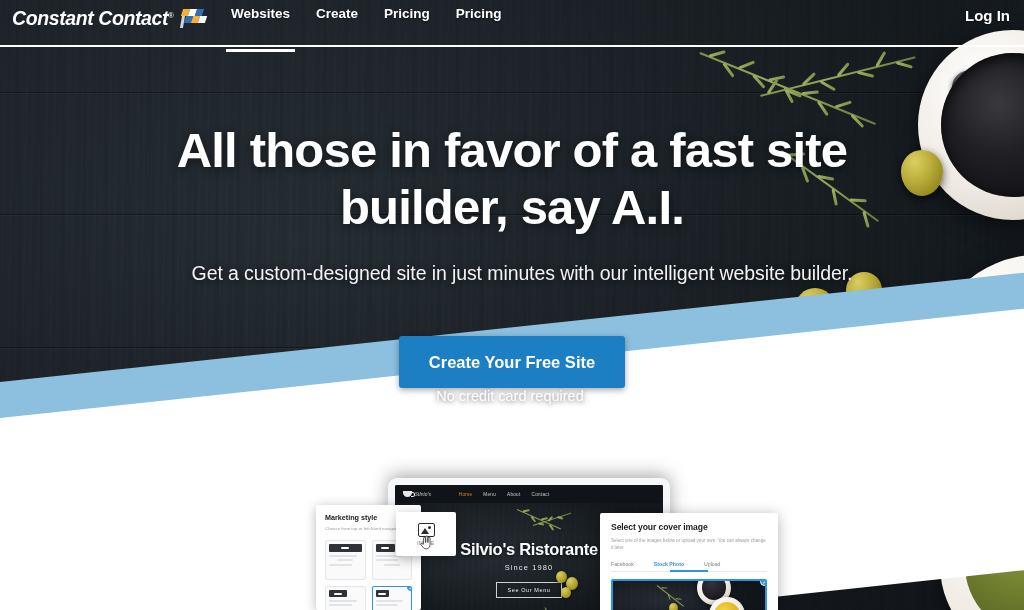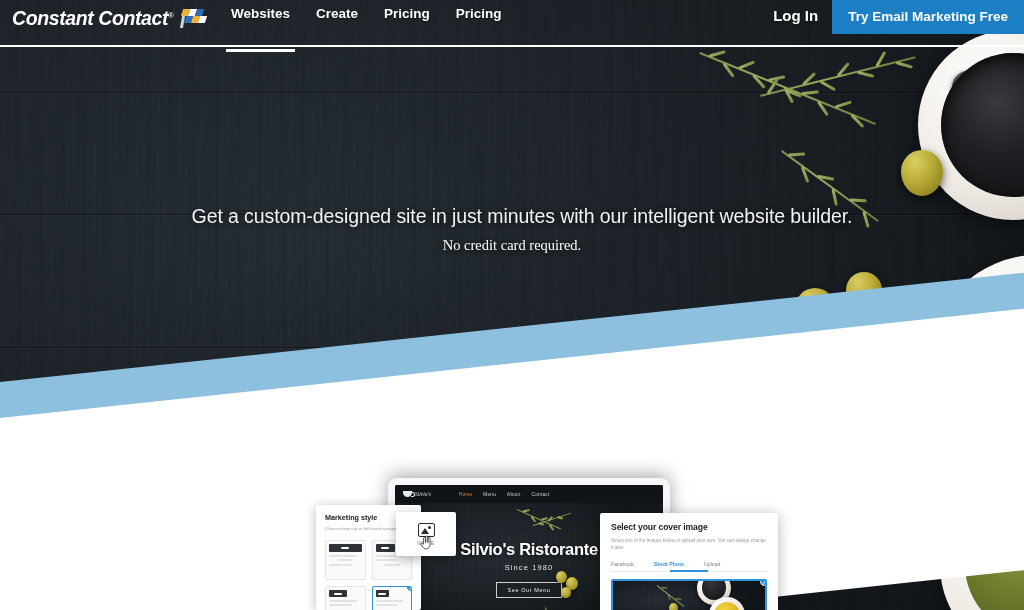--- a/index.html
+++ b/index.html
@@ -238,25 +238,24 @@
     font-weight: bold;
     padding: 0 30px;
     height: 52px;
     line-height: 52px;
     border: none; border-radius: 3px;
     cursor: pointer;
     box-shadow: 0 2px 6px rgba(0,0,0,0.35);
     font-family: "Liberation Sans", sans-serif;
   }
   .nocc {
-    margin-top: 9px;
+    margin-top: 0;
     color: #ffffff;
     font-size: 14.5px;
     text-shadow: 0 1px 5px rgba(0,0,0,0.6);
-    font-family: Liberation Serif, serif;
   }
 
   
   .band-blue {
     position: absolute; left: -60px; bottom: -40px;
     width: 1150px; height: 260px;
     background: #8cc0de;
     transform: rotate(-6.1deg);
     transform-origin: left bottom;
     z-index: 10;
@@ -589,29 +588,30 @@
         
       </div>
       <div class="nav-item">
         <span>Pricing</span>
         
       </div>
     </nav>
 
     <div class="header-right">
       <div class="login">Log In</div>
-      <button class="trial-btn">Try Email Marketing Free</button>
     </div>
   </div>
 
   <div class="hero">
     <h1>
-      <br>
+      <span>All those in favor of a fast site</span><br>
+      <span>builder, say A.I.</span>
     </h1>
     <div class="sub">Get a custom-designed site in just minutes with our intelligent website builder.</div>
+    <button class="cta-btn">Create Your Free Site</button>
     <div class="nocc">No credit card required.</div>
   </div>
 
   <div class="mockups">
 
     <div class="tablet">
       <div class="tablet-screen">
         <div class="site-nav">
           <div class="site-logo">
             <span class="site-logo-cup"></span>

